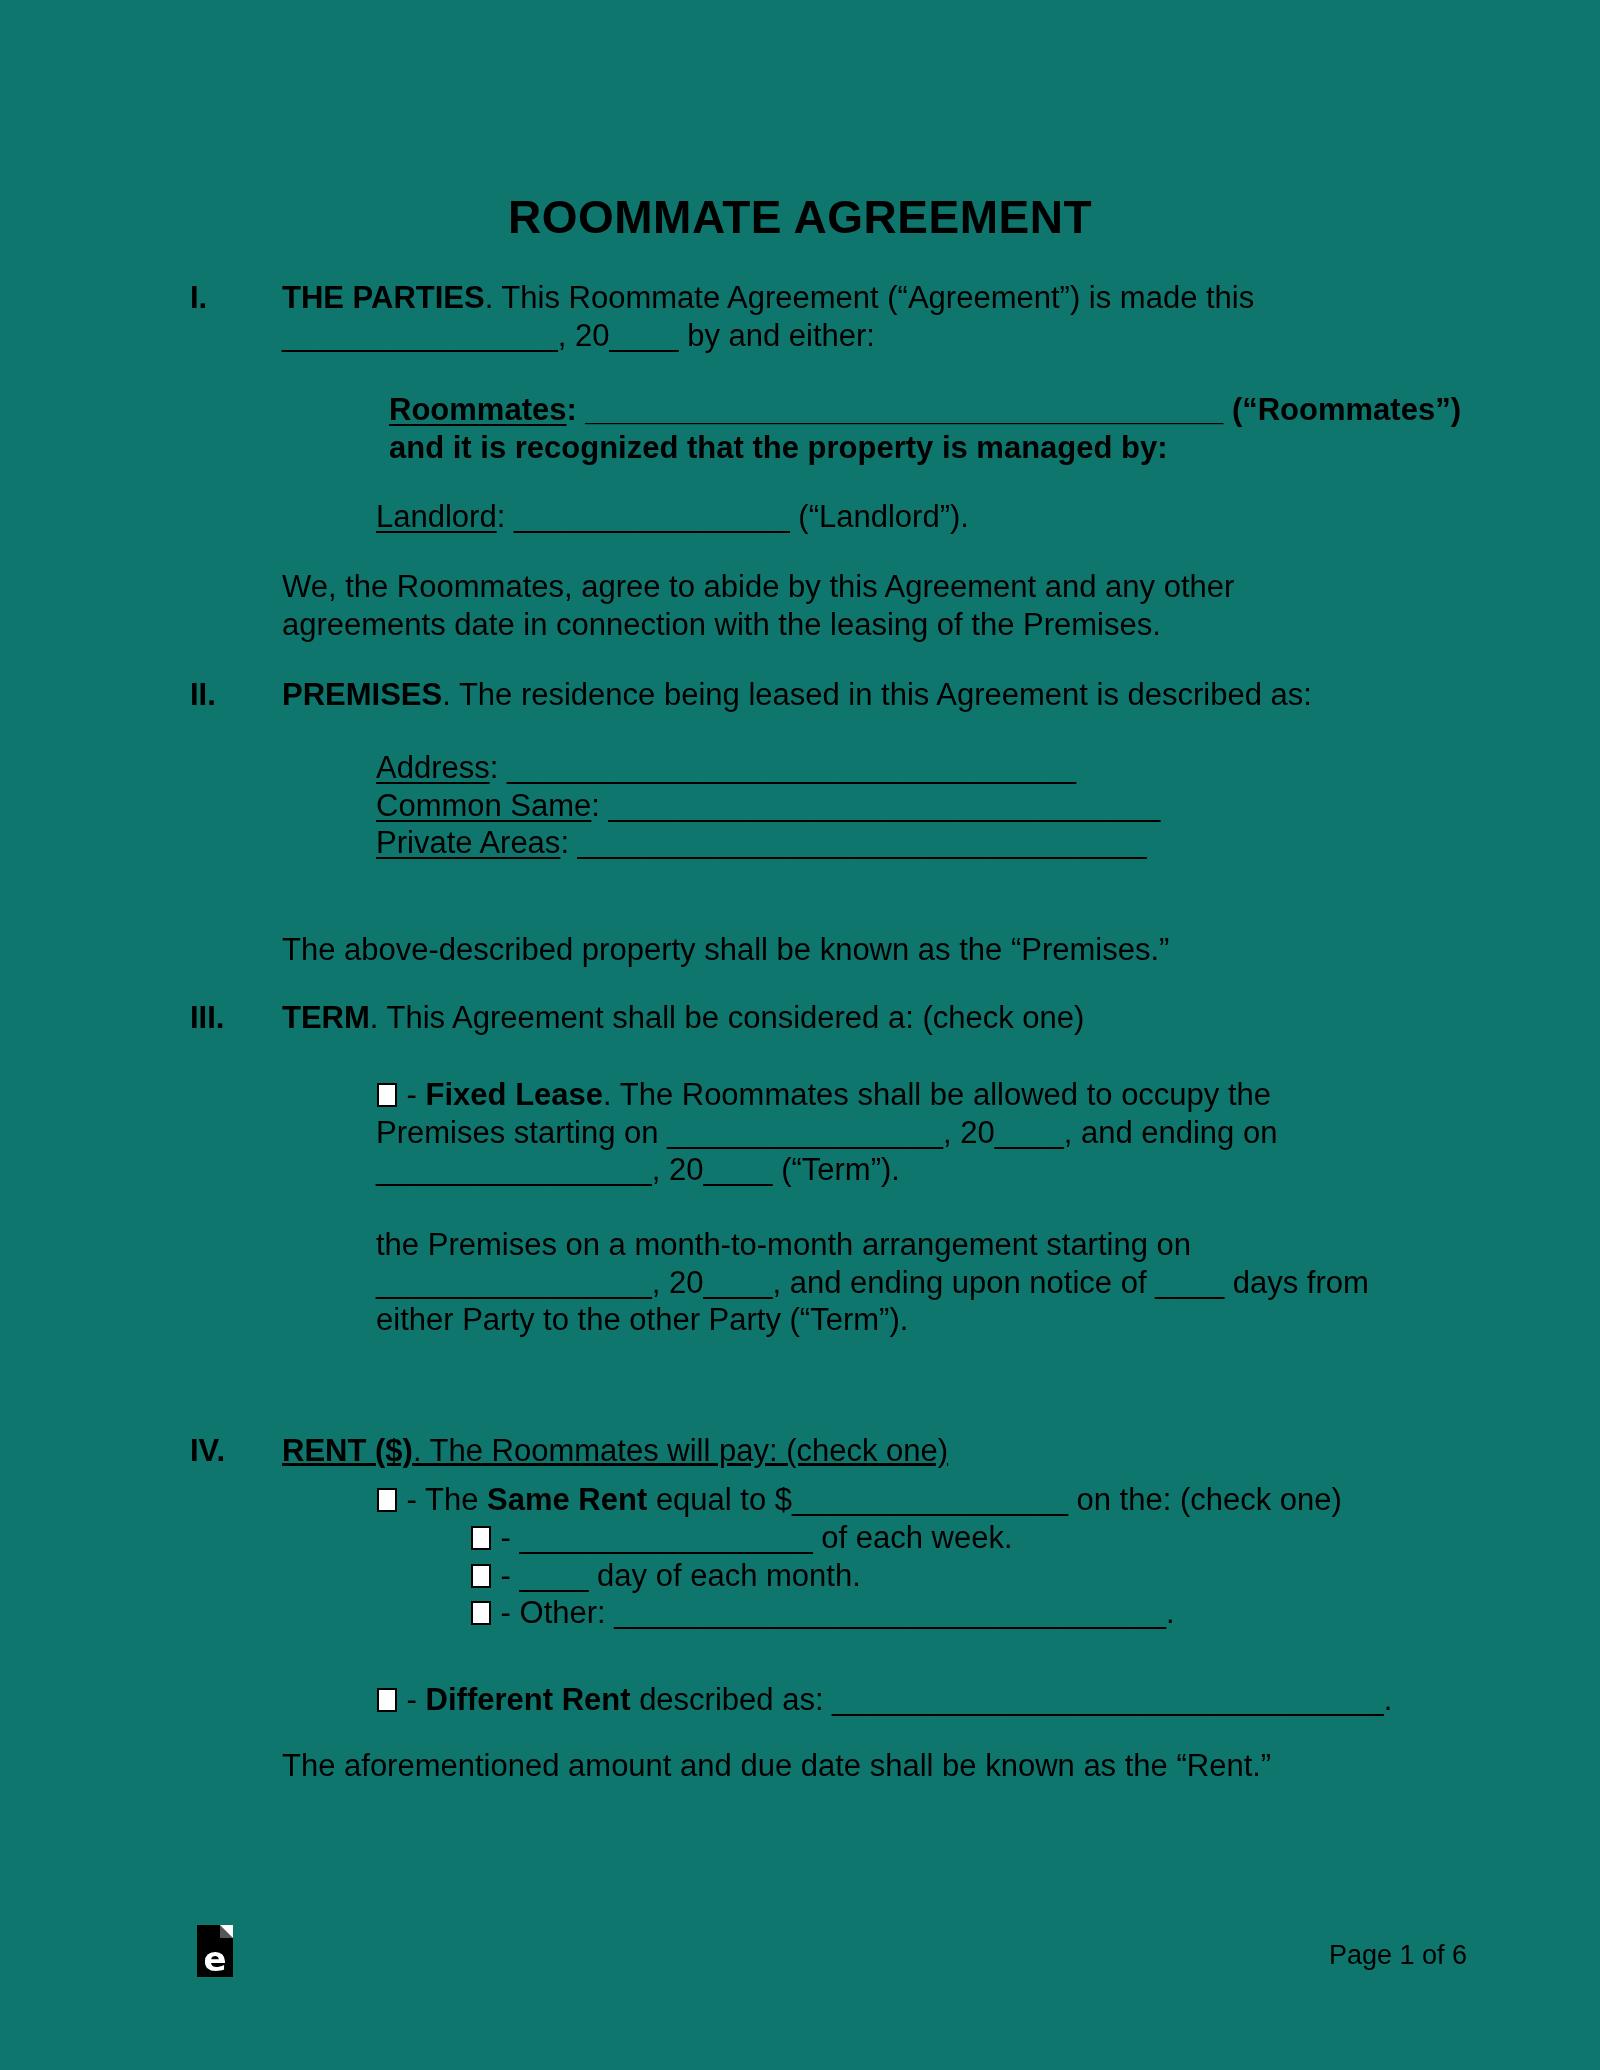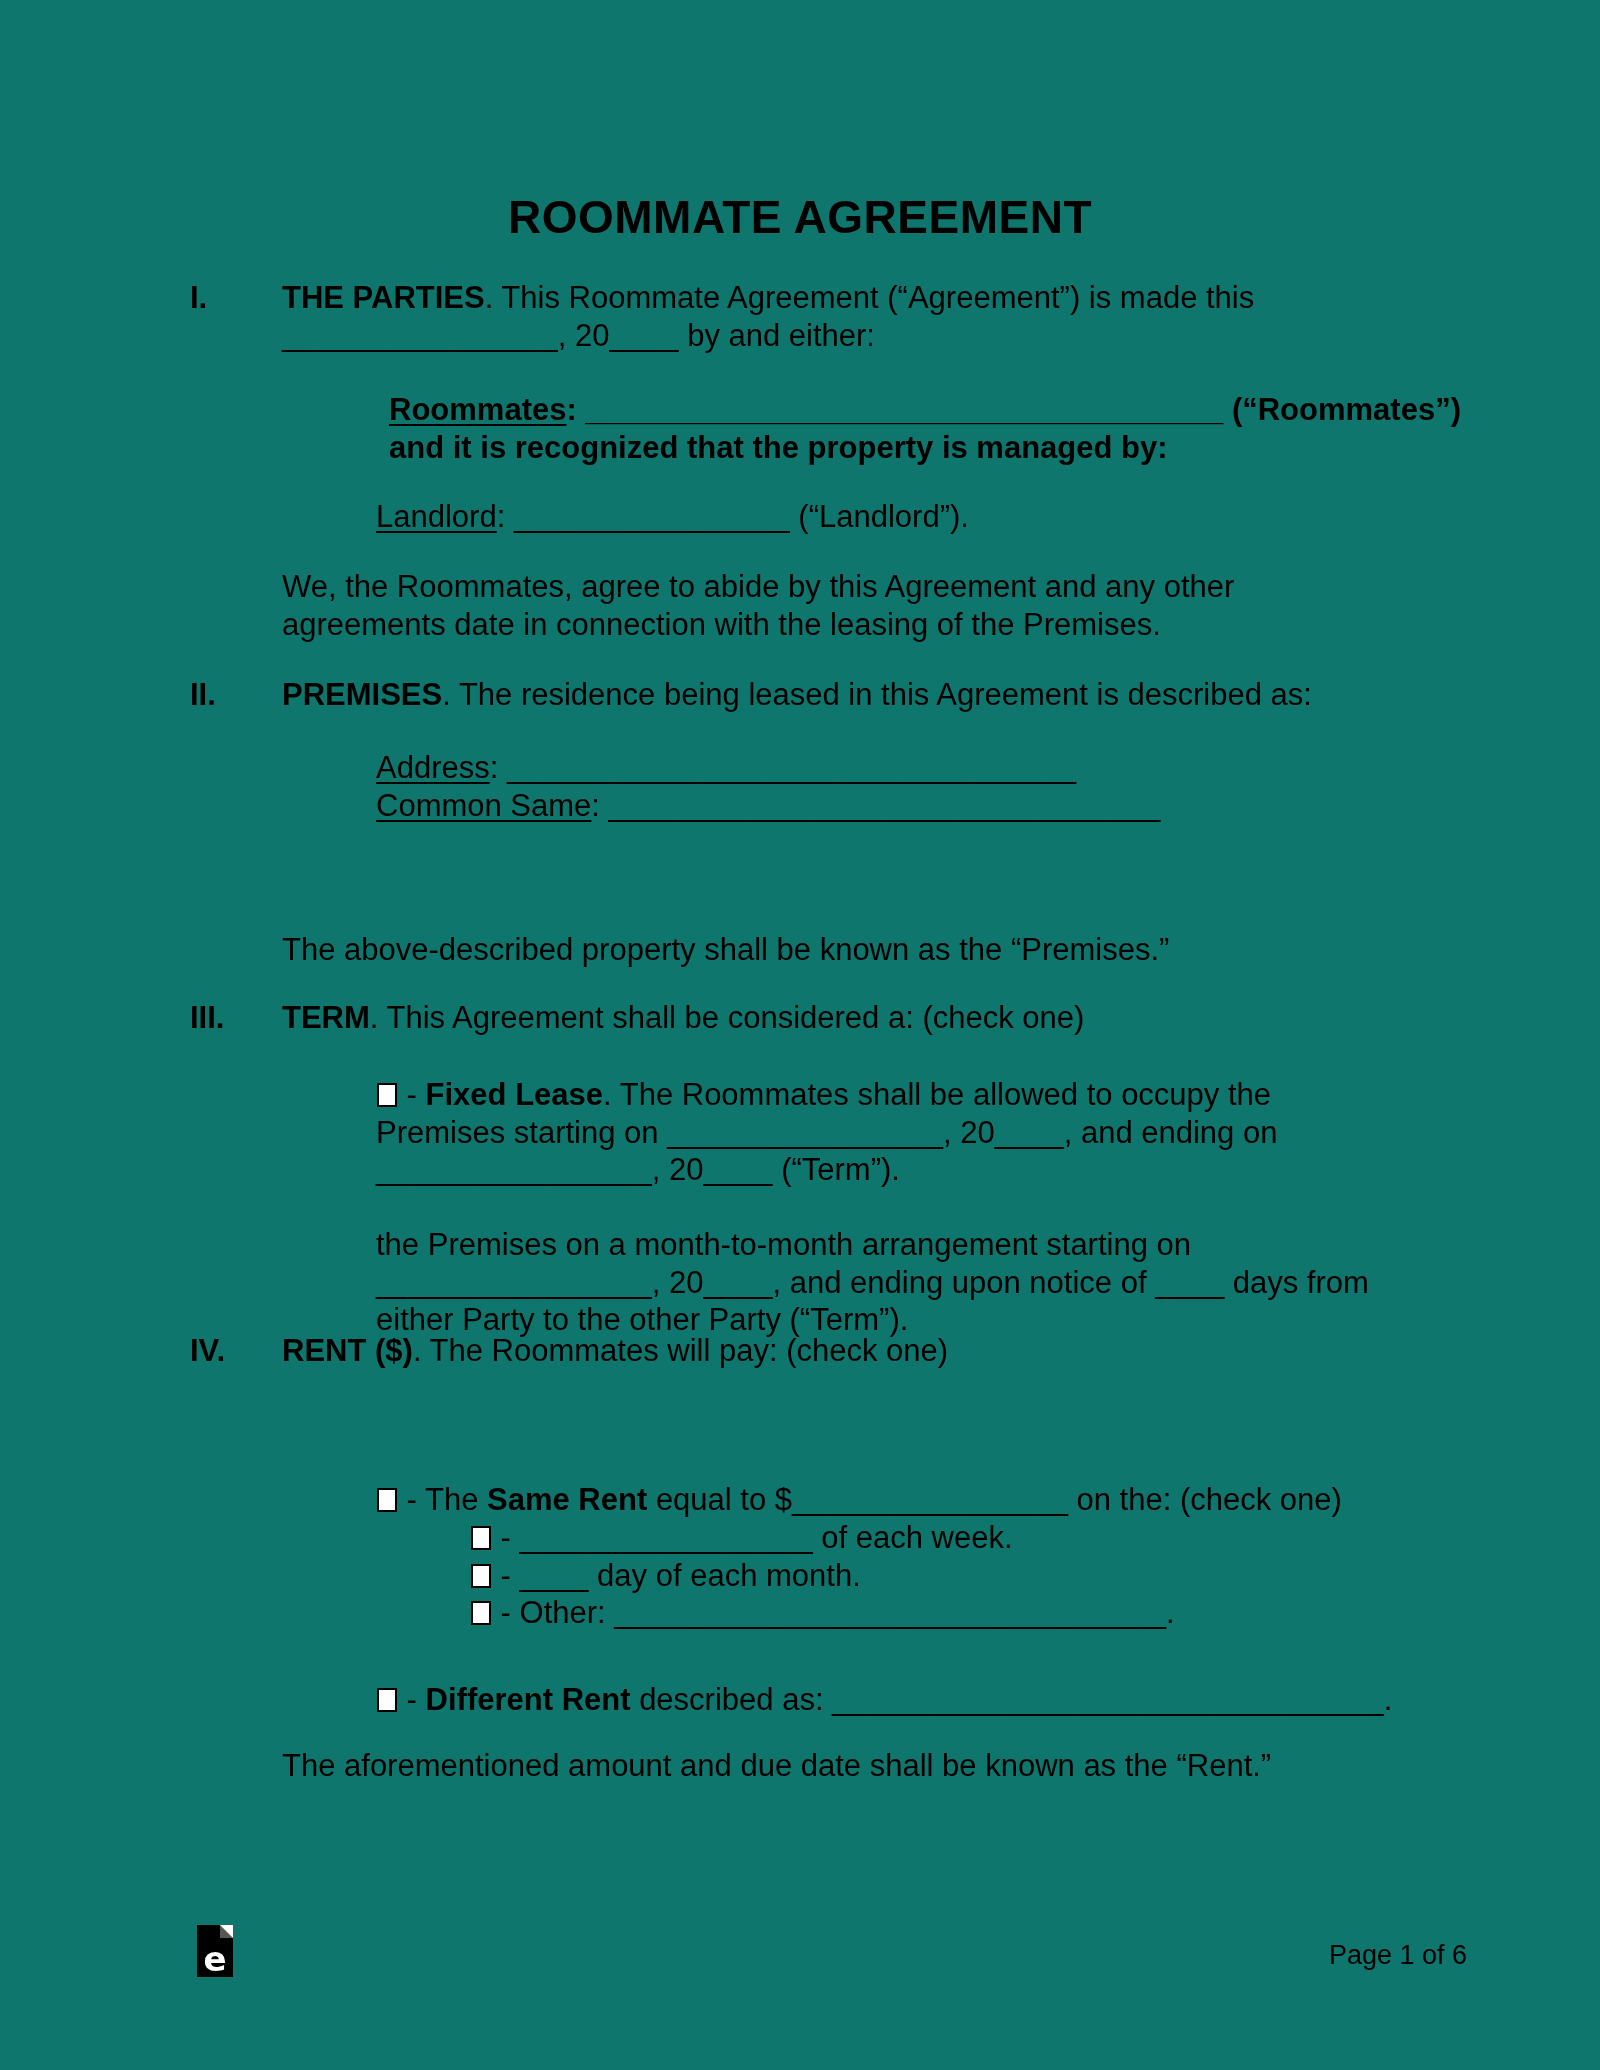--- a/index.html
+++ b/index.html
@@ -69,39 +69,40 @@
         <div class="line"><span>We, the Roommates, agree to abide by this Agreement and any other</span></div>
         <div class="line"><span>agreements date in connection with the leasing of the Premises.</span></div>
       </div>
       <div class="block" style="top: 676px; left: 282px;">
         <span class="num">II.</span>
         <div class="line"><span class="b">PREMISES</span><span>. The residence being leased in this Agreement is described as:</span></div>
       </div>
       <div class="block" style="top: 749px; left: 376px;">
         <div class="line"><span class="u">Address</span><span>: _________________________________</span></div>
         <div class="line"><span class="u">Common Same</span><span>: ________________________________</span></div>
+        <div class="line"><span class="u">Private Areas</span><span>: _________________________________</span></div>
       </div>
       <div class="block" style="top: 931px; left: 282px;">
         <div class="line"><span>The above-described property shall be known as the “Premises.”</span></div>
       </div>
       <div class="block" style="top: 999px; left: 282px;">
         <span class="num">III.</span>
         <div class="line"><span class="b">TERM</span><span>. This Agreement shall be considered a: (check one)</span></div>
       </div>
       <div class="block" style="top: 1076px; left: 376px;">
         <div class="line"><span class="checkbox"></span><span> - </span><span class="b">Fixed Lease</span><span>. The Roommates shall be allowed to occupy the</span></div>
         <div class="line"><span>Premises starting on ________________, 20____, and ending on</span></div>
         <div class="line"><span>________________, 20____ (“Term”).</span></div>
       </div>
       <div class="block" style="top: 1226px; left: 376px;">
         <div class="line"><span>the Premises on a month-to-month arrangement starting on</span></div>
         <div class="line"><span>________________, 20____, and ending upon notice of ____ days from</span></div>
         <div class="line"><span>either Party to the other Party (“Term”).</span></div>
       </div>
-      <div class="block" style="top: 1332px; left: 282px;">
+      <div class="block" style="top: 1432px; left: 282px; text-decoration: underline;">
         <span class="num">IV.</span>
         <div class="line"><span class="b">RENT ($)</span><span>. The Roommates will pay: (check one)</span></div>
       </div>
       <div class="block" style="top: 1481px; left: 376px;">
         <div class="line"><span class="checkbox"></span><span> - The </span><span class="b">Same Rent</span><span> equal to $________________ on the: (check one)</span></div>
       </div>
       <div class="block" style="top: 1519px; left: 470px;">
         <div class="line"><span class="checkbox"></span><span> - _________________ of each week.</span></div>
         <div class="line"><span class="checkbox"></span><span> - ____ day of each month.</span></div>
         <div class="line"><span class="checkbox"></span><span> - Other: ________________________________.</span></div>

